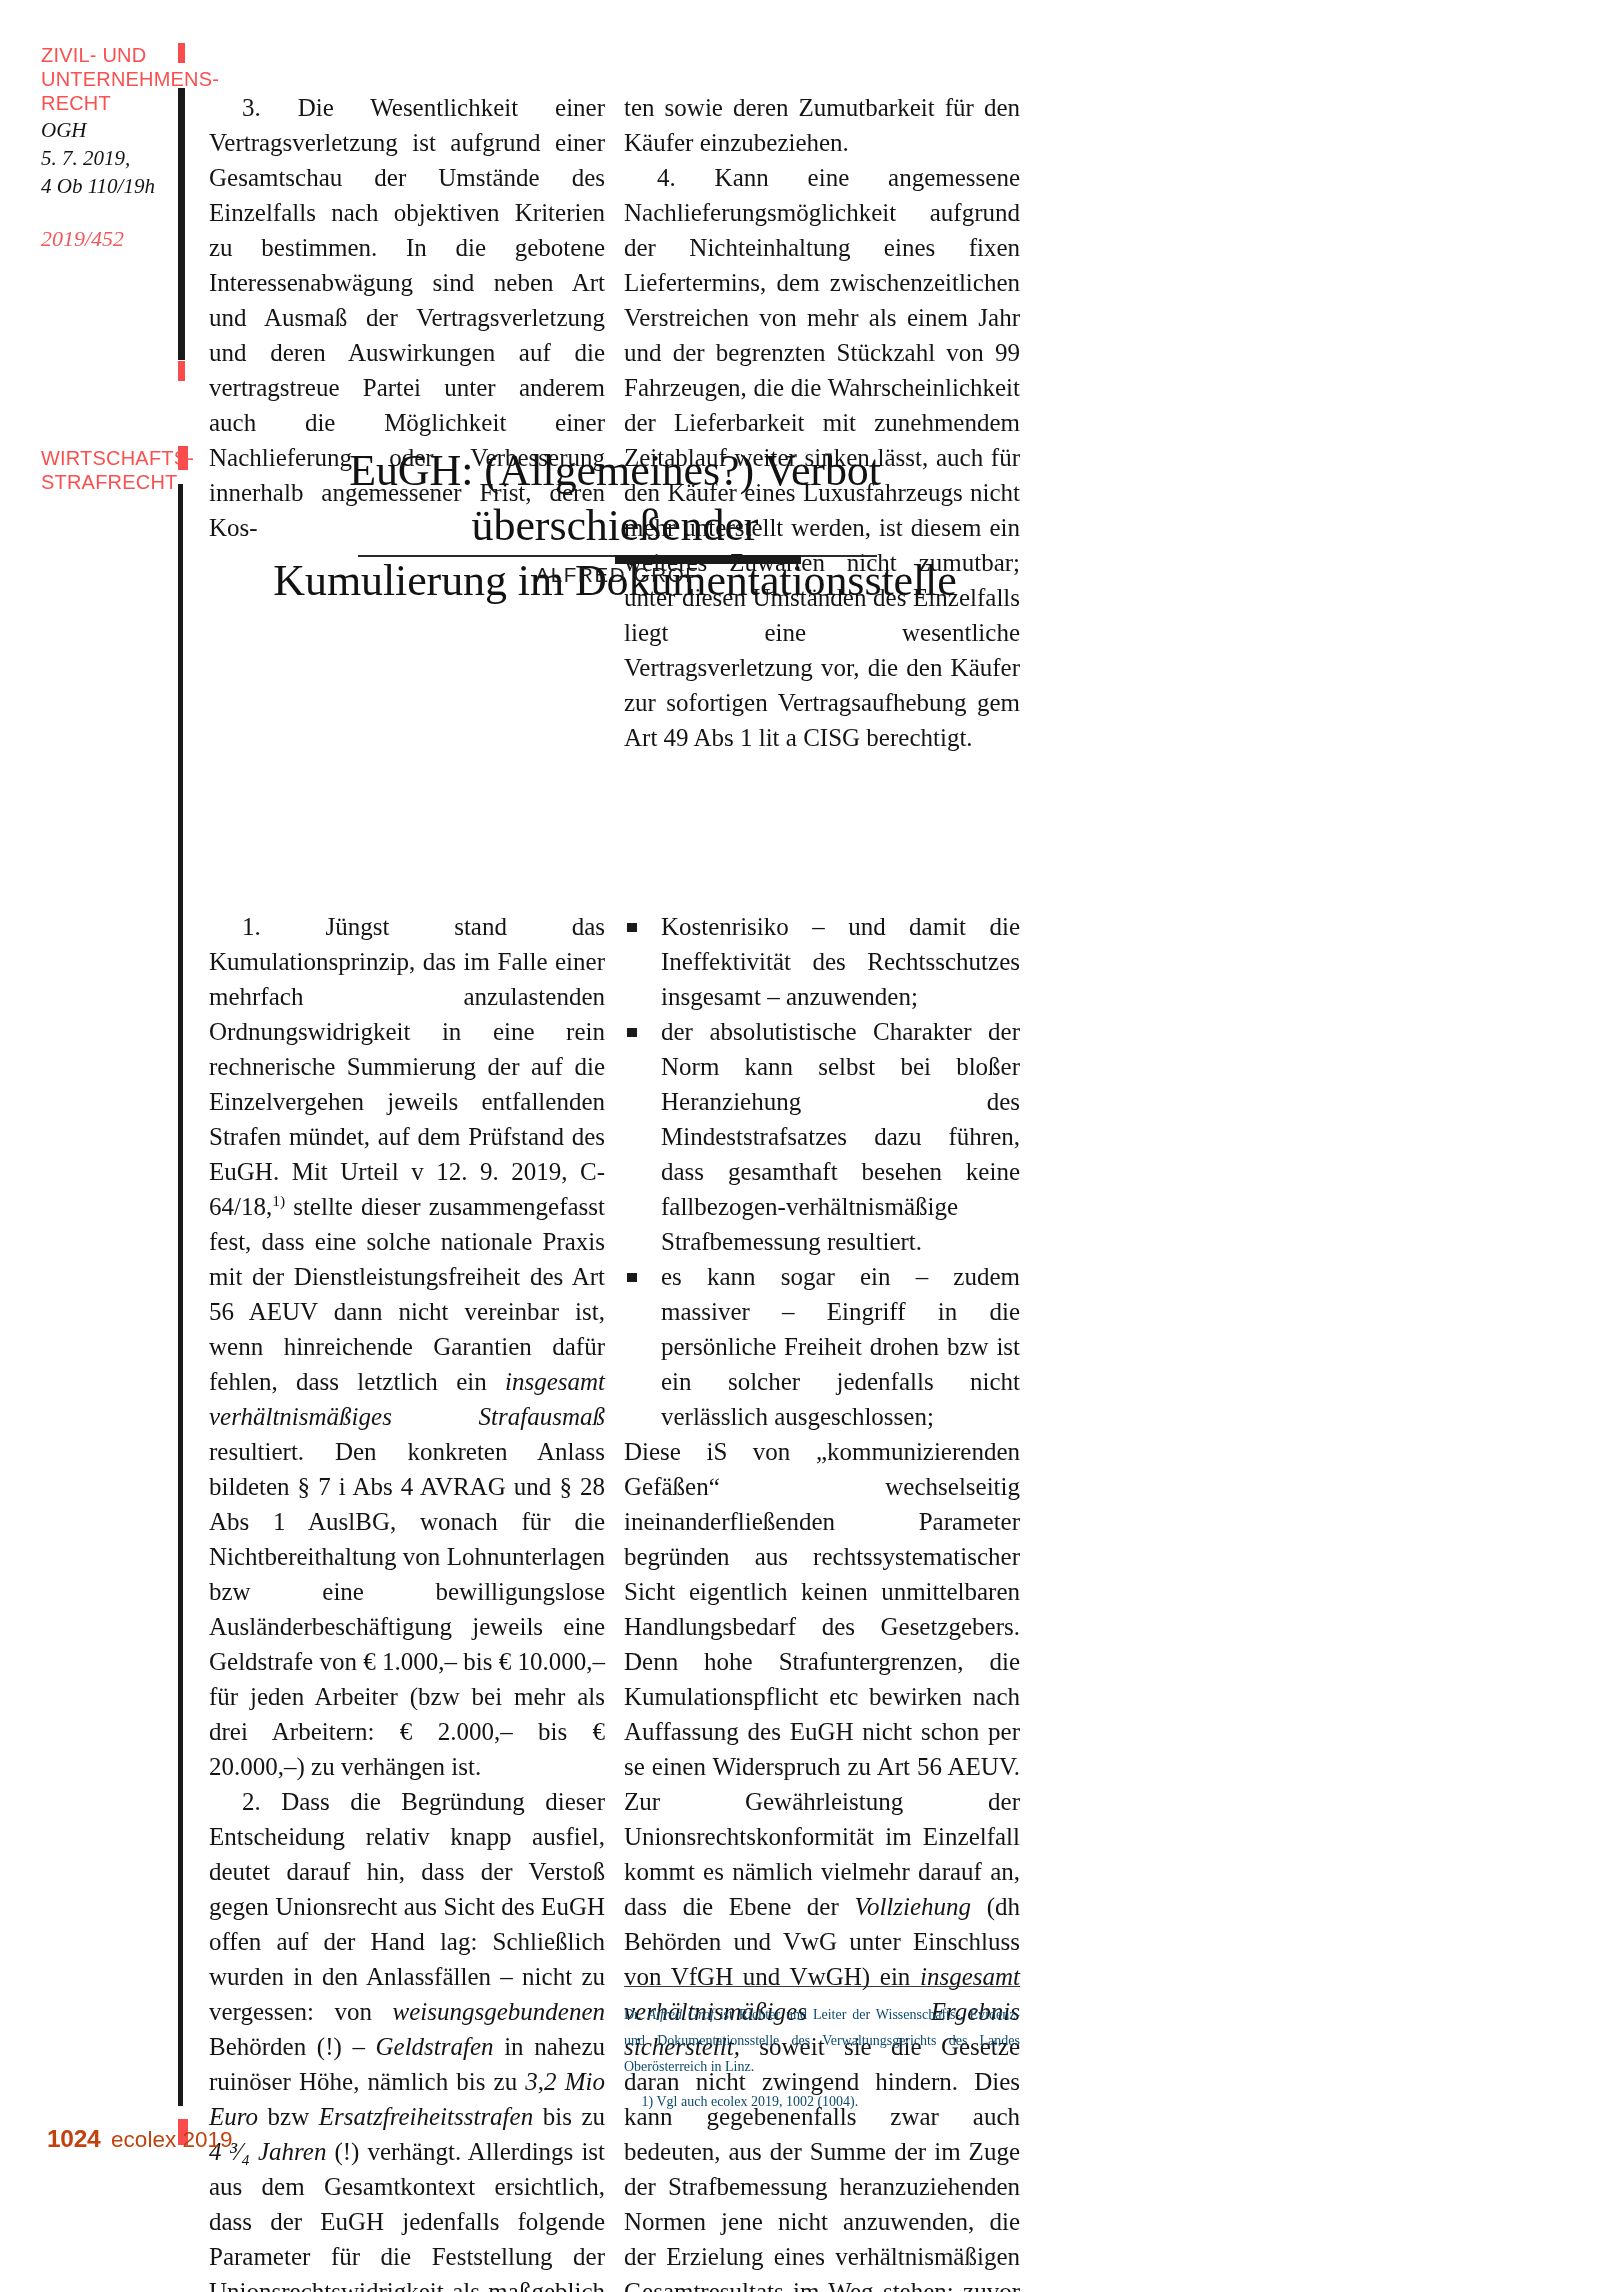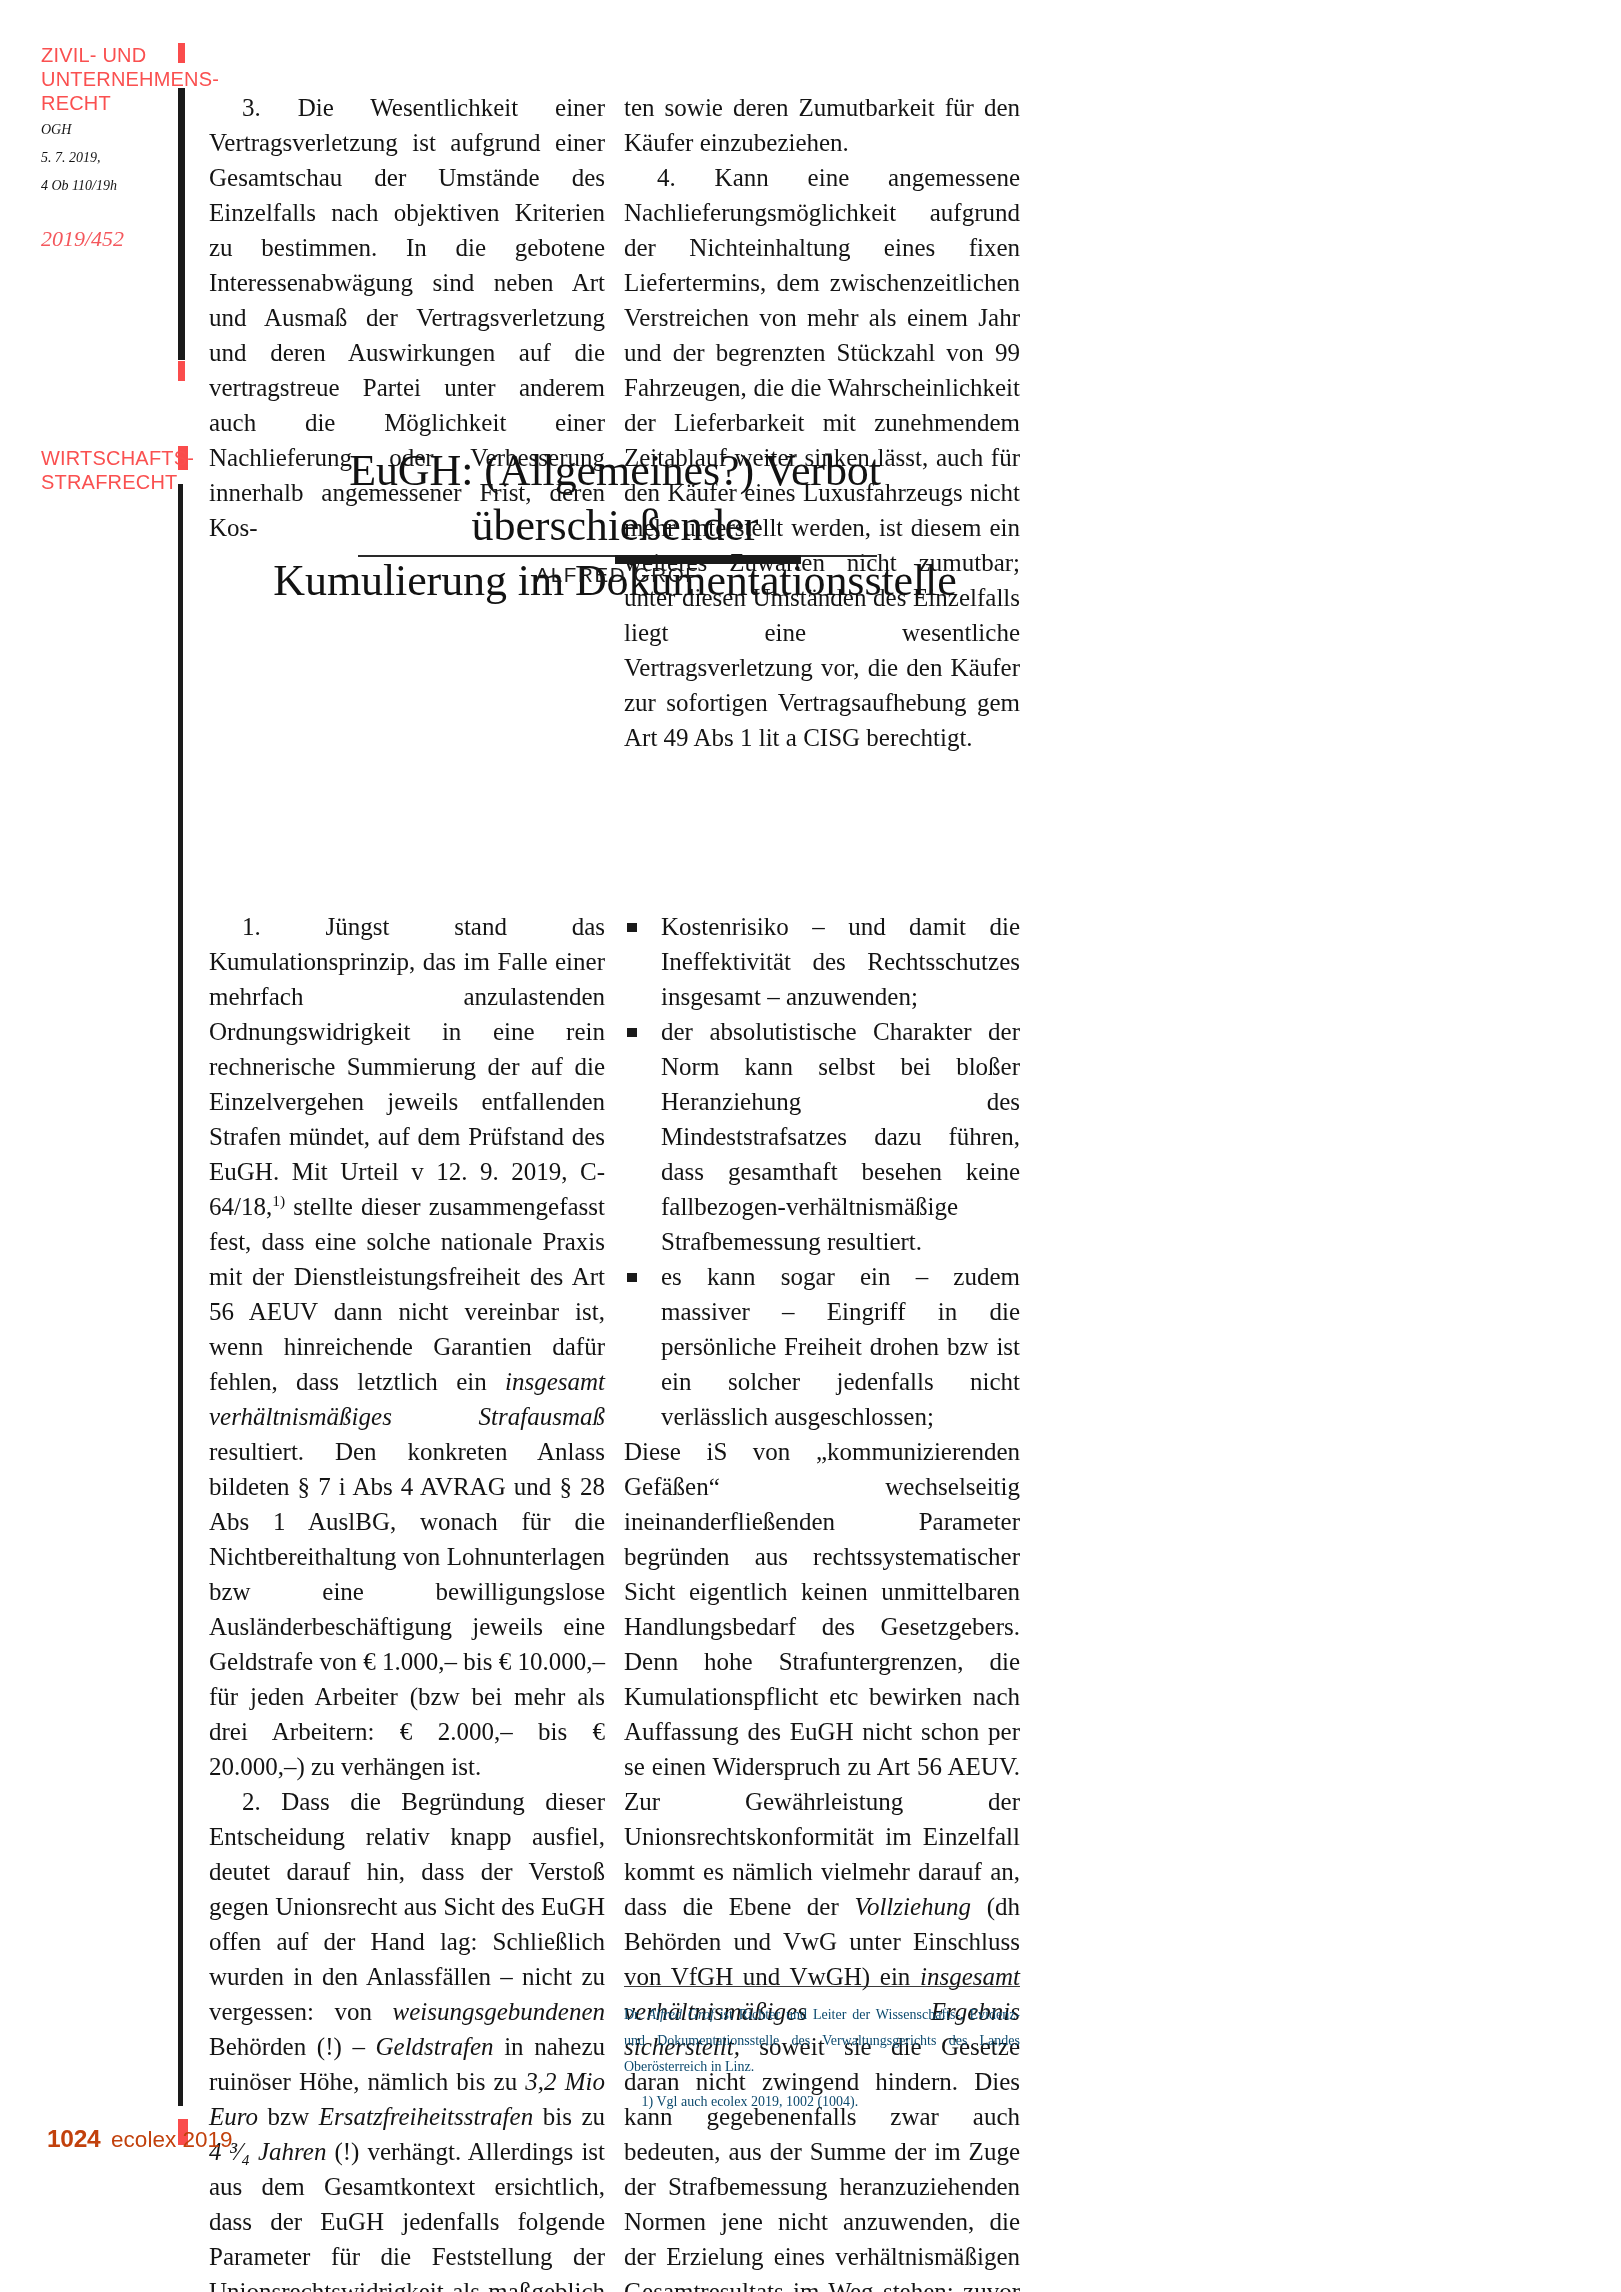--- a/index.html
+++ b/index.html
@@ -54,21 +54,21 @@
     font-family: "Liberation Sans", sans-serif;
     font-size: 20px;
     line-height: 24px;
     font-weight: 400;
     color: #fa5050;
     letter-spacing: 0.2px;
   }
   .court {
     font-family: "Liberation Serif", serif;
     font-style: italic;
-    font-size: 14px;
+    font-size: 21px;
     line-height: 26px;
     color: #141414;
     margin-top: 2px;
   }
   .caseno {
     font-family: "Liberation Serif", serif;
     font-style: italic;
     font-size: 22px;
     line-height: 26.5px;
     color: #f4575c;

